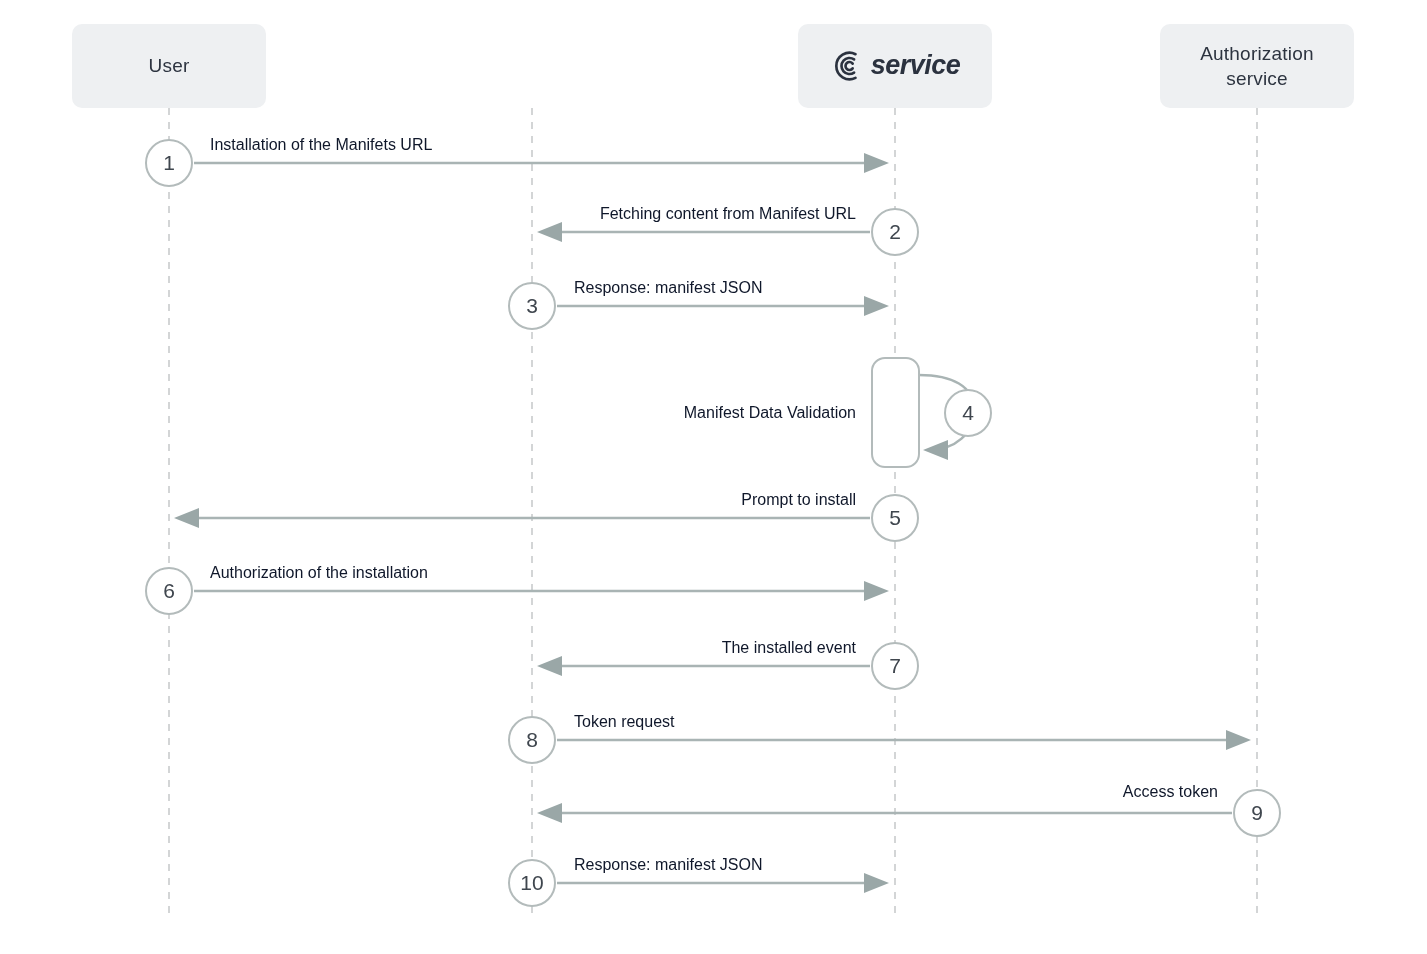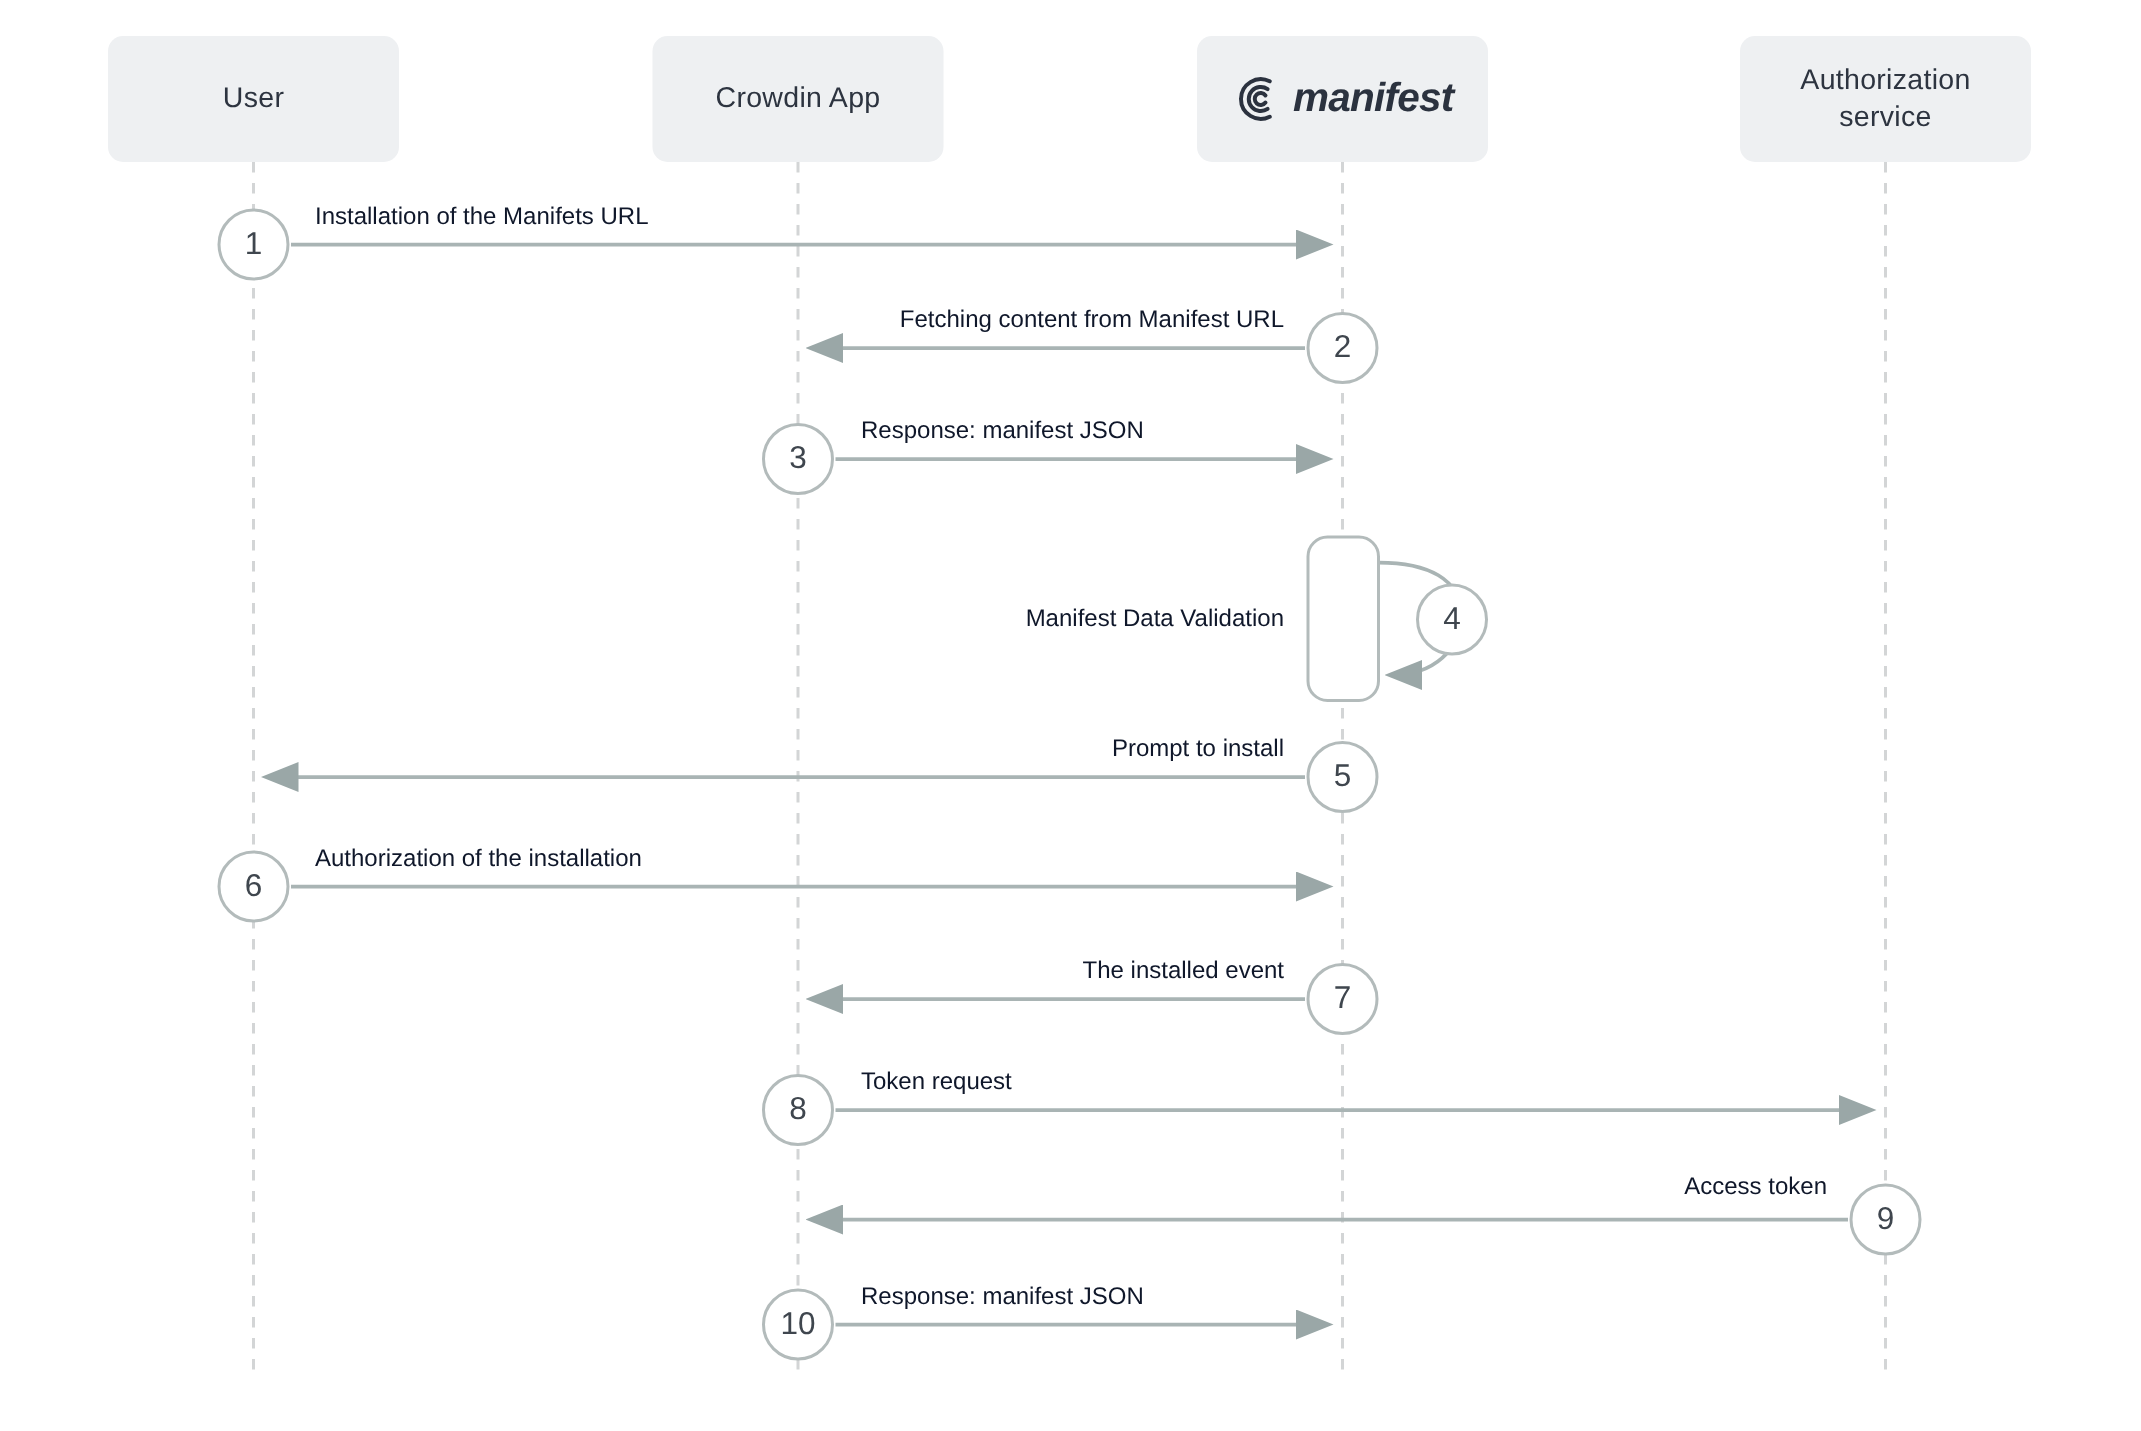--- a/index.html
+++ b/index.html
@@ -107,34 +107,31 @@
     <line x1="557" y1="883" x2="884" y2="883" stroke="#a9b4b4" stroke-width="2.5" marker-end="url(#arrowhead)"></line>
 
     <path d="M 919 375 C 952 375 974 386 974 410 C 974 433 956 450 928 450" fill="none" stroke="#a9b4b4" stroke-width="2.5" marker-end="url(#arrowhead)"></path>
     <rect x="872" y="358" width="47" height="109" rx="13" fill="#ffffff" stroke="#b3bbbb" stroke-width="2"></rect>
   </svg>
 
   <div class="actor-box" style="left:72px">
     <span>User</span>
   </div>
 
-  <div class="actor-box" style="left:435px">
-    <span>Crowdin App</span>
-  </div>
 
   <div class="actor-box" style="left:798px">
     <div class="logo">
       <svg width="34" height="34" viewBox="0 0 36 36">
         <g fill="none" stroke="#2b323f" stroke-width="2.8" stroke-linecap="round">
           <path d="M27 5.5 A 14 14 0 1 0 27 30.5"></path>
           <path d="M25.5 11 A 8.5 8.5 0 1 0 25.5 25"></path>
           <path d="M24 15.5 A 4.2 4.2 0 1 0 24 20.5"></path>
         </g>
       </svg>
-      <span class="logo-word">manifest</span>
+      <span class="logo-word">service</span>
     </div>
   </div>
 
   <div class="actor-box" style="left:1160px">
     <span class="wrap-pad">Authorization service</span>
   </div>
 
   <div class="msg-label" style="left:210px;  top:135px">Installation of the Manifets URL</div>
   <div class="msg-label right" style="right:571px; top:204px">Fetching content from Manifest URL</div>
   <div class="msg-label" style="left:574px;  top:278px">Response: manifest JSON</div>

